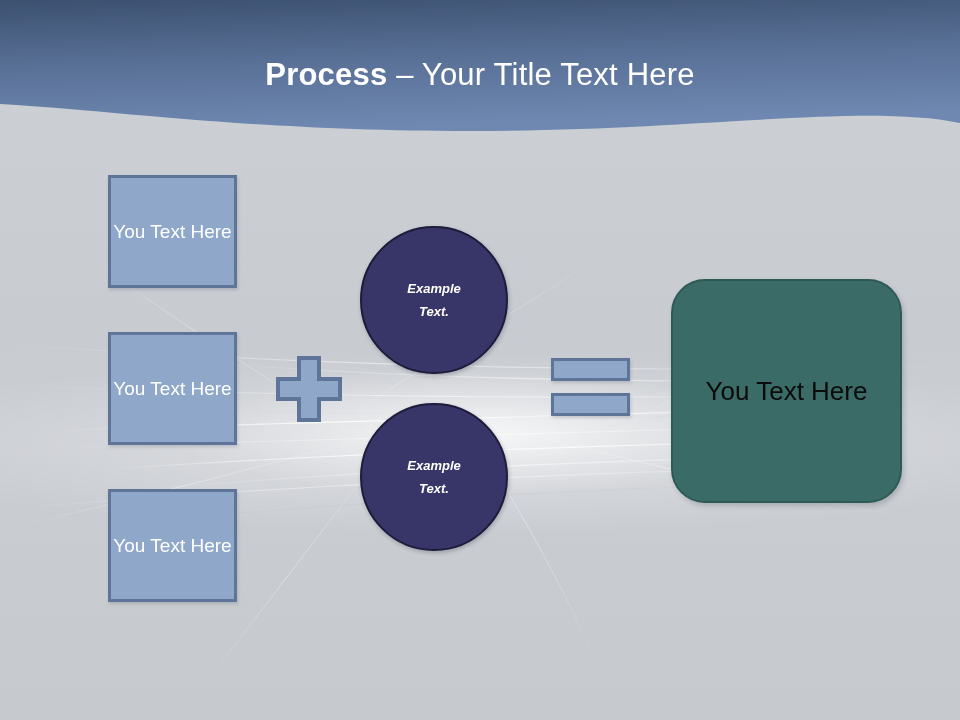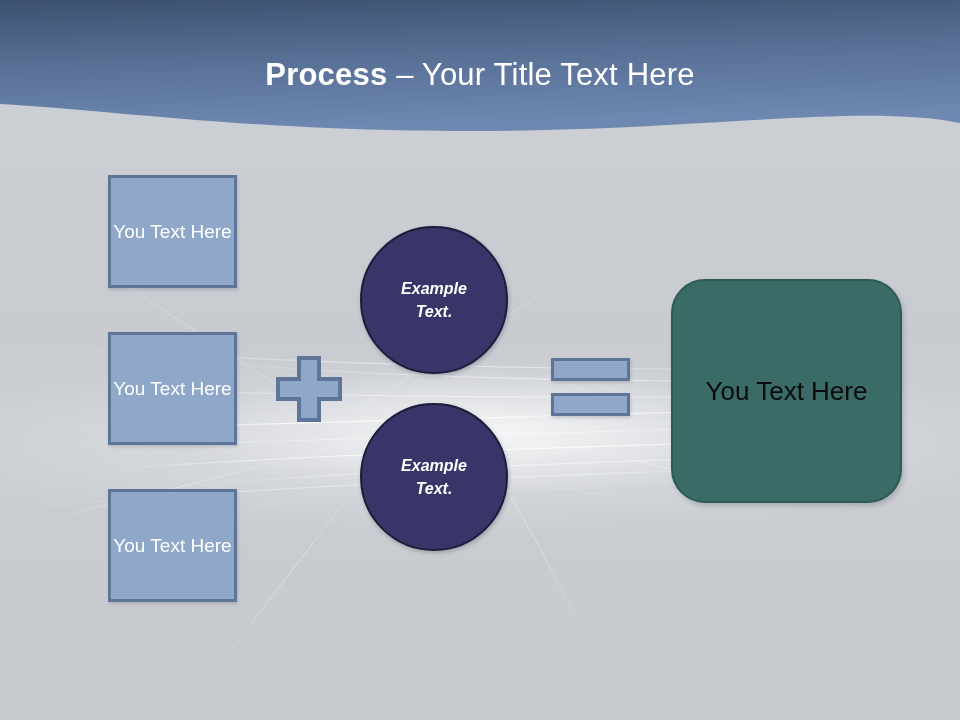--- a/index.html
+++ b/index.html
@@ -113,21 +113,21 @@
     height: 148px;
     box-sizing: border-box;
     border-radius: 50%;
     background: #383568;
     border: 2px solid #1d1c3a;
     display: flex;
     flex-direction: column;
     align-items: center;
     justify-content: center;
     color: #ffffff;
-    font-size: 16px;
+    font-size: 13px;
     line-height: 23px;
     font-weight: 700;
     font-style: italic;
     text-align: center;
     box-shadow: 1px 2px 4px rgba(40,40,60,0.28);
   }
   #circle-top    { left: 360px; top: 226px; }
   #circle-bottom { left: 360px; top: 403px; }
 
   

